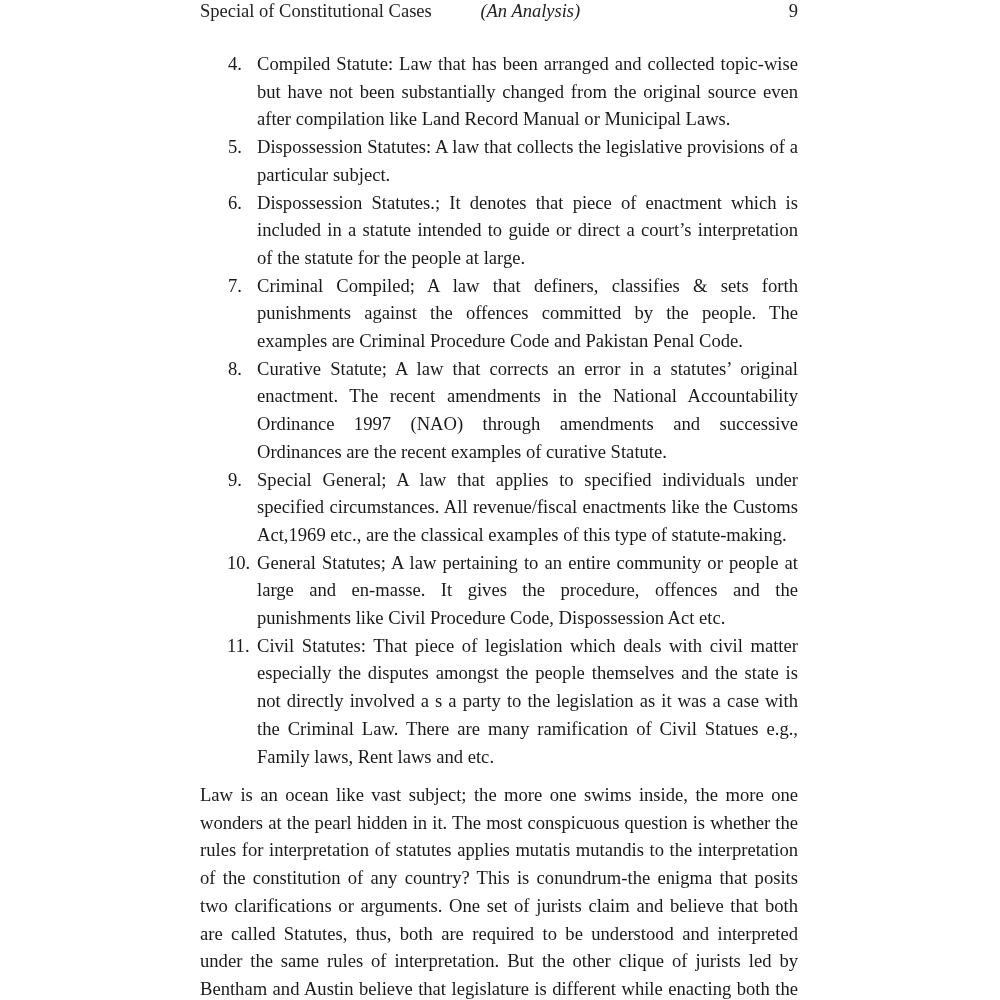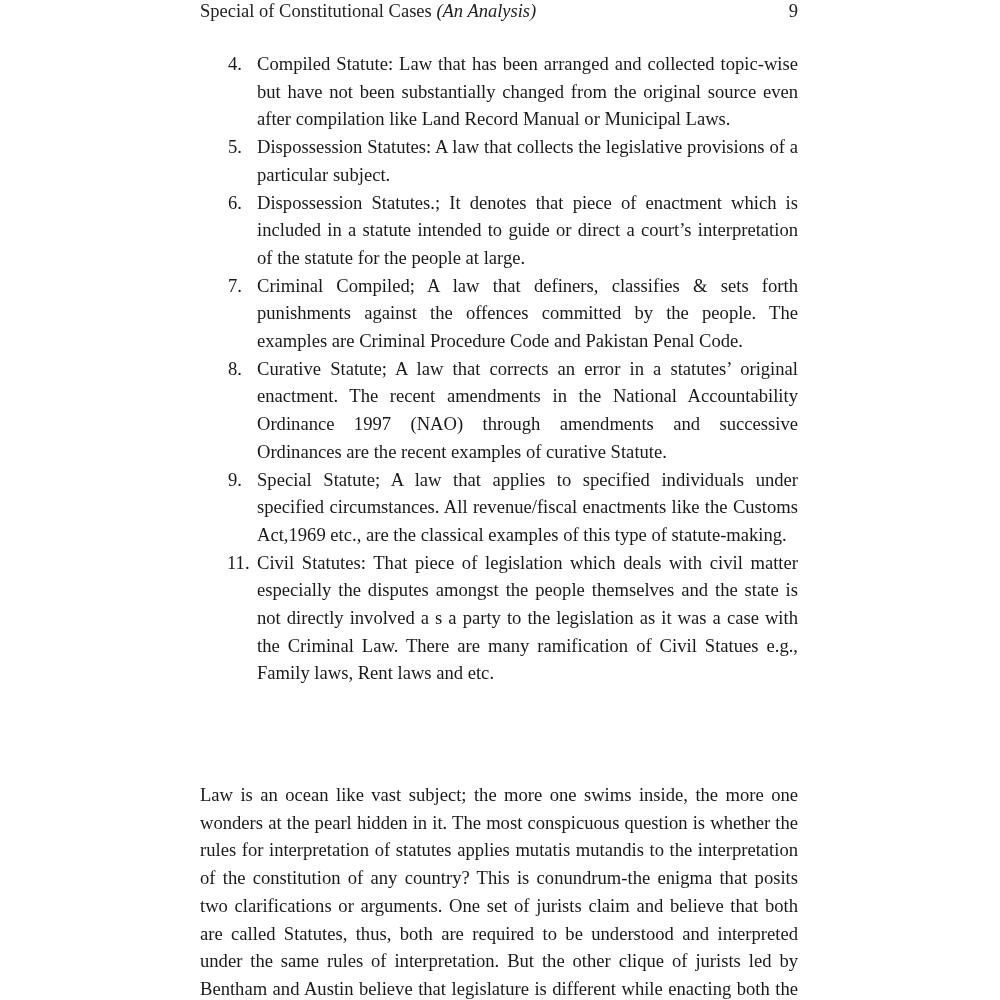--- a/index.html
+++ b/index.html
@@ -2,21 +2,21 @@
 <html><head>
 <meta charset="utf-8">
 <style>
   html, body { margin:0; padding:0; background:#ffffff; }
   body { width:1000px; height:1000px; overflow:hidden; position:relative;
          font-family:"Liberation Serif", "DejaVu Serif", serif; color:#1a1a1a; }
   .page { position:absolute; left:200px; top:0; width:598px; }
   .running-header { position:absolute; left:200px; top:-3px; width:598px; height:28px;
          font-size:18.5px; line-height:28px; color:#222; }
   .running-header .title { position:absolute; left:0; top:0; }
-  .running-header .title i { font-style:italic; }
+  .running-header .title i { font-style:italic;margin-left:44px; }
   .running-header .pageno { position:absolute; right:0; top:0; }
   .list { position:absolute; left:28px; top:50px; width:570px; margin:0; padding:0; list-style:none; }
   .item { position:relative; padding-left:29px; font-size:18.6px; line-height:27.7px;
           text-align:justify; }
   .item .num { position:absolute; left:0; top:0; width:28px; }
   .item .num.two { left:-1px; }
   .item .term { font-weight:normal; }
   .para { position:absolute; left:0; top:781px; width:598px; font-size:18.6px; line-height:27.7px;
           text-align:justify; margin:0; }
 </style>
@@ -39,21 +39,24 @@
     <li class="item">
       <span class="num">6.</span><span class="term">Dispossession Statutes.</span><span>;</span><span> It denotes that piece of enactment which is included in a statute intended to guide or direct a court’s interpretation of the statute for the people at large.</span>
     </li>
     <li class="item">
       <span class="num">7.</span><span class="term">Criminal Compiled</span><span>;</span><span> A law that definers, classifies &amp; sets forth punishments against the offences committed by the people. The examples are Criminal Procedure Code and Pakistan Penal Code.</span>
     </li>
     <li class="item">
       <span class="num">8.</span><span class="term">Curative Statute</span><span>;</span><span> A law that corrects an error in a statutes’ original enactment. The recent amendments in the National Accountability Ordinance 1997 (NAO) through amendments and successive Ordinances are the recent examples of curative Statute.</span>
     </li>
     <li class="item">
-      <span class="num">9.</span><span class="term">Special Statute</span><span>;</span><span> A law that applies to specified individuals under specified circumstances. All revenue/fiscal enactments like the Customs Act,1969 etc., are the classical examples of this type of statute-making.</span>
+      <span class="num">9.</span><span class="term">Special General</span><span>;</span><span> A law that applies to specified individuals under specified circumstances. All revenue/fiscal enactments like the Customs Act,1969 etc., are the classical examples of this type of statute-making.</span>
+    </li>
+    <li class="item">
+      <span class="num two">10.</span><span class="term">General Statutes</span><span>;</span><span> A law pertaining to an entire community or people at large and en-masse. It gives the procedure, offences and the punishments like Civil Procedure Code, Dispossession Act etc.</span>
     </li>
     <li class="item">
       <span class="num two">11.</span><span class="term">Civil Statutes</span><span>:</span><span> That piece of legislation which deals with civil matter especially the disputes amongst the people themselves and the state is not directly involved a s a party to the legislation as it was a case with the Criminal Law. There are many ramification of Civil Statues e.g., Family laws, Rent laws and etc.</span>
     </li>
   </ol>
 
   <p class="para">Law is an ocean like vast subject; the more one swims inside, the more one wonders at the pearl hidden in it. The most conspicuous question is whether the rules for interpretation of statutes applies mutatis mutandis to the interpretation of the constitution of any country? This is conundrum-the enigma that posits two clarifications or arguments. One set of jurists claim and believe that both are called Statutes, thus, both are required to be understood and interpreted under the same rules of interpretation. But the other clique of jurists led by Bentham and Austin believe that legislature is different while enacting both the types of legislation. A</p>
 </div>
 
 </body></html>

